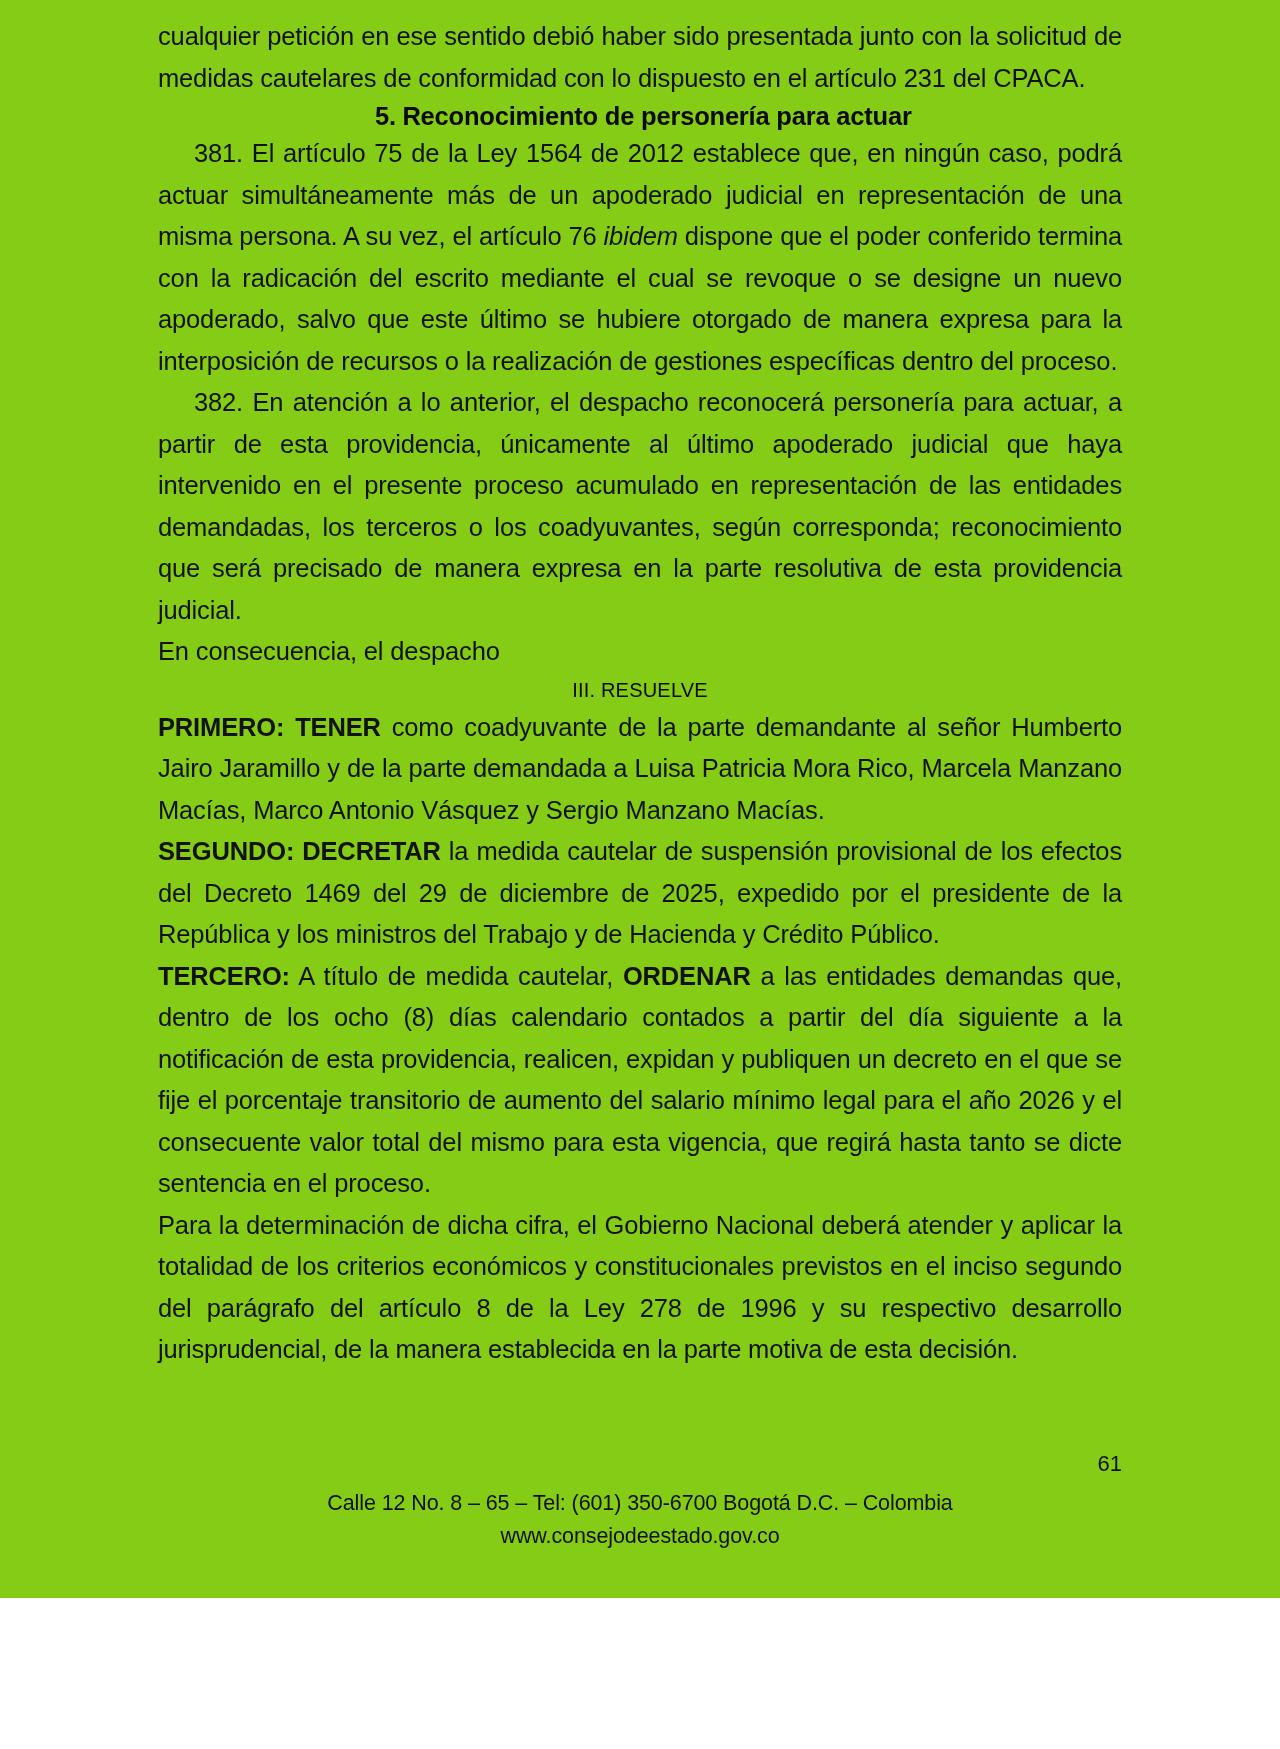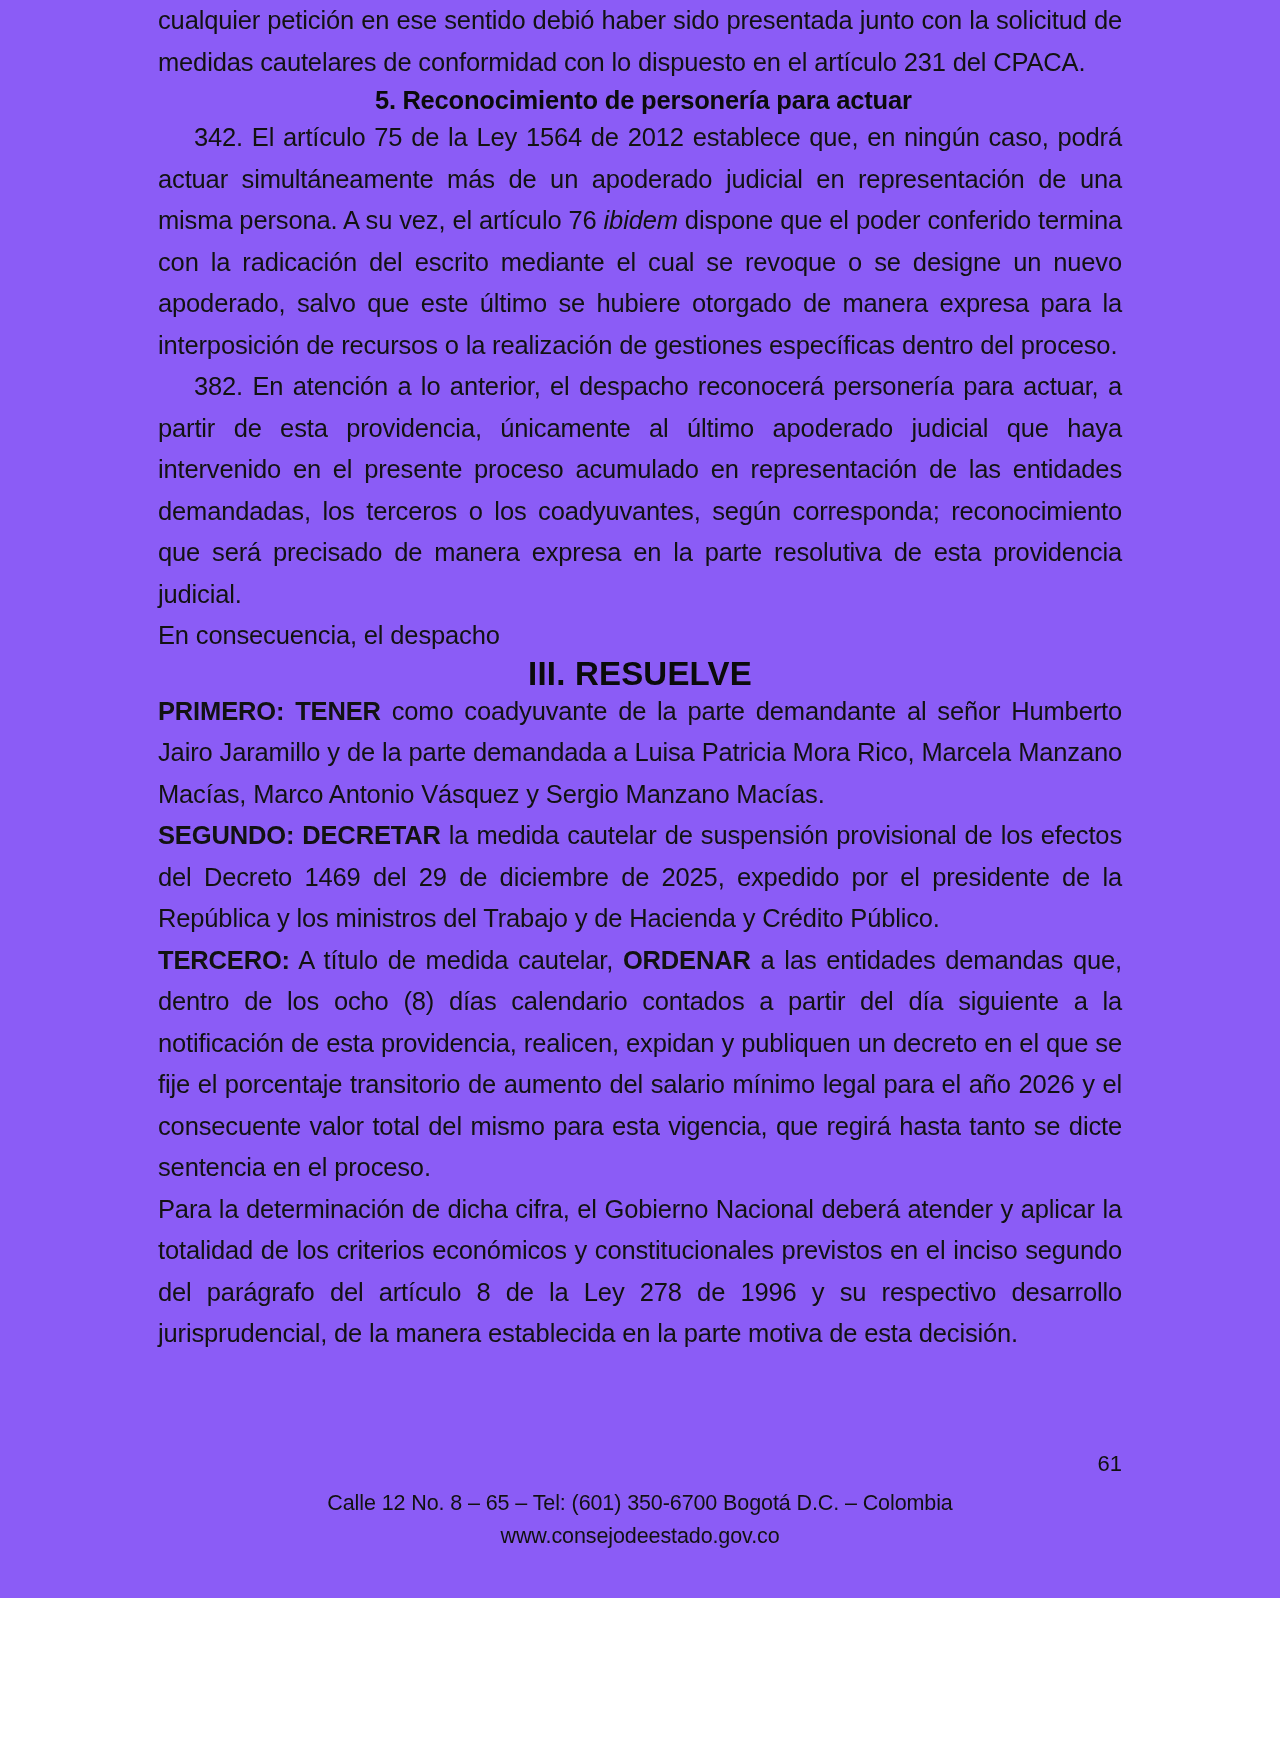--- a/index.html
+++ b/index.html
@@ -11,23 +11,23 @@
     width: 1280px;
     height: 1749px;
     font-family: "Liberation Sans", sans-serif;
     color: #000000;
     -webkit-font-smoothing: antialiased;
   }
   .page {
     position: relative;
     width: 1280px;
     height: 1601px;
-    background: #8b5cf6;
+    background: #84cc16;
     box-sizing: border-box;
-    padding: 0 158px 0 158px;
+    padding: 16px 158px 0 158px;
     overflow: hidden;
   }
   .page-body {
     position: relative;
     padding-top: 0px;
   }
   
   p.para {
     margin: 0;
     font-size: 25.5px;
@@ -57,23 +57,23 @@
     letter-spacing: -0.2px;
     color: #0b0b0b;
     text-align: center;
   }
   h2.section-heading .num {
     display: inline-block;
     min-width: 34px;
   }
   h2.center-heading {
     margin: 0;
-    font-size: 33px;
+    font-size: 20px;
     line-height: 34px;
-    font-weight: bold;
+    font-weight: normal;
     text-align: center;
     letter-spacing: 0.2px;
     color: #0b0b0b;
   }
   b, strong { font-weight: bold; }
   i, em { font-style: italic; }
 
   
   .footer {
     position: absolute;
@@ -117,21 +117,21 @@
 <div class="page">
   <div class="page-body">
 
     <p class="para clip-top">cualquier petición en ese sentido debió haber sido presentada junto con la solicitud de medidas cautelares de conformidad con lo dispuesto en el artículo 231 del CPACA.</p>
 
     <h2 class="section-heading gap-xl">
       <span class="num">5.</span><span>Reconocimiento de personería para actuar</span>
     </h2>
 
     <p class="para gap-lg indent-num">
-      <span>342.</span>
+      <span>381.</span>
       <span>El artículo 75 de la Ley 1564 de 2012 establece que, en ningún caso, podrá actuar simultáneamente más de un apoderado judicial en representación de una misma persona. A su vez, el artículo 76 </span><i>ibidem</i><span> dispone que el poder conferido termina con la radicación del escrito mediante el cual se revoque o se designe un nuevo apoderado, salvo que este último se hubiere otorgado de manera expresa para la interposición de recursos o la realización de gestiones específicas dentro del proceso.</span>
     </p>
 
     <p class="para gap-lg indent-num">
       <span>382.</span>
       <span>En atención a lo anterior, el despacho reconocerá personería para actuar, a partir de esta providencia, únicamente al último apoderado judicial que haya intervenido en el presente proceso acumulado en representación de las entidades demandadas, los terceros o los coadyuvantes, según corresponda; reconocimiento que será precisado de manera expresa en la parte resolutiva de esta providencia judicial.</span>
     </p>
 
     <p class="para gap-lg">En consecuencia, el despacho</p>
 

